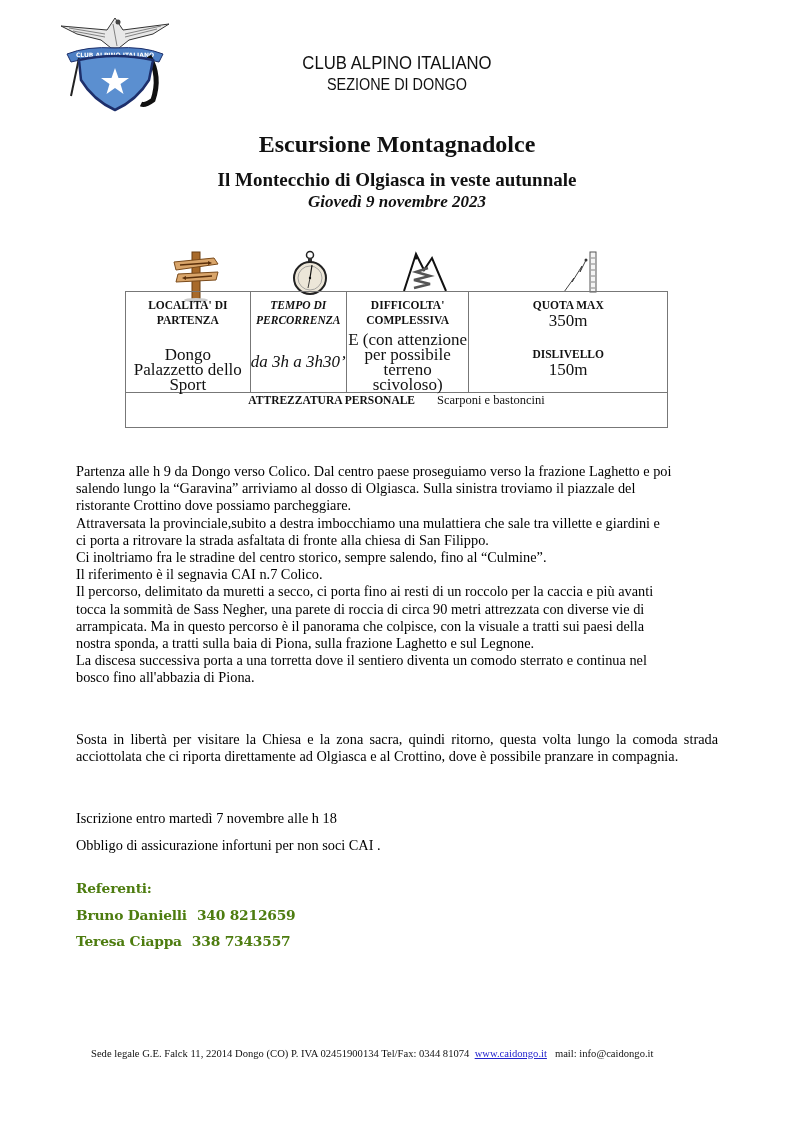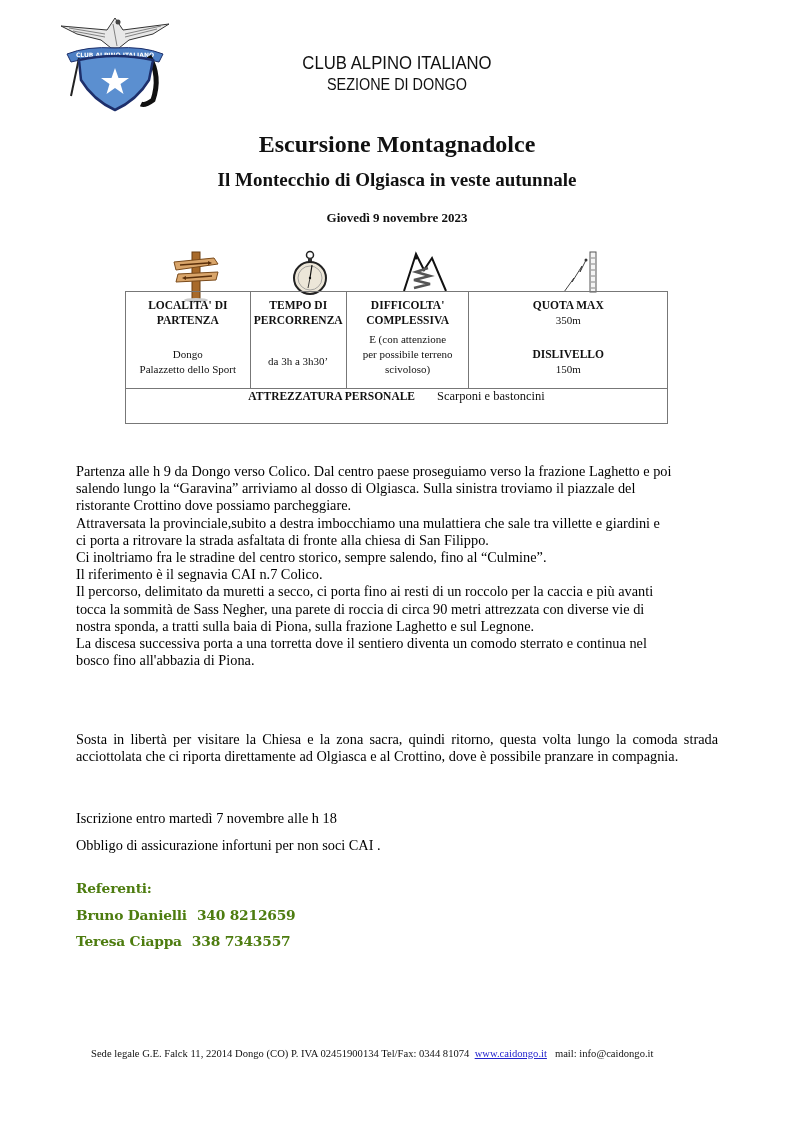--- a/index.html
+++ b/index.html
@@ -6,29 +6,29 @@
     body { width: 794px; height: 1123px; position: relative; overflow: hidden; color: #111; }
 
     .logo { position: absolute; left: 57px; top: 16px; width: 116px; height: 96px; }
     .org { position: absolute; left: 250px; top: 52px; width: 294px; text-align: center; font-family: "Liberation Sans", sans-serif; color: #111; }
     .org .name { font-size: 19px; line-height: 22px; transform: scaleX(0.88); display: block; }
     .org .section { font-size: 16px; line-height: 20px; transform: scaleX(0.9); display: block; margin-top: 1px; }
 
     .title { position: absolute; left: 0; width: 794px; text-align: center; font-family: "Liberation Serif", serif; font-weight: bold; }
     .t1 { top: 130px; font-size: 24px; line-height: 28px; }
     .t2 { top: 170px; font-size: 19px; line-height: 20px; }
-    .t3 { top: 208px; font-size: 13px; line-height: 20px; }
+    .t3 { top: 192px; font-size: 17px; line-height: 20px; font-style: italic; }
 
     .icon-box { position: absolute; }
 
     table.info { position: absolute; left: 125px; top: 291px; width: 543px; border-collapse: collapse; font-family: "Liberation Serif", serif; font-size: 12.5px; }
     table.info td { border: 1px solid #777; text-align: center; vertical-align: top; padding: 0; }
     .hd { font-weight: bold; font-size: 11.5px; line-height: 15px; display: block; }
-    .val { font-size: 11px; line-height: 15px; display: block; }
-    .c1 { width: 122px; } .c2 { width: 94px; } .c3 { width: 120px; } .c4 { width: 195px; }
+    .val { font-size: 17px; line-height: 15px; display: block; }
+    .c1 { width: 122px; } .c2 { width: 94px; font-style: italic; } .c3 { width: 120px; } .c4 { width: 195px; }
     .row1 td { height: 96px; }
     .row2 td { height: 34px; text-align: left; vertical-align: middle; padding-left: 6px; }
     .eq-label { font-weight: bold; font-size: 11.5px; }
     .eq-val { margin-left: 22px; font-size: 12.5px; }
 
     .body-text { position: absolute; left: 76px; width: 642px; font-family: "Liberation Serif", serif; font-size: 14.3px; line-height: 17.2px; color: #000000; }
     .body-text p { margin: 0; }
     .p1 { top: 463px; }
     .p2 { top: 731px; text-align: justify; }
     .p3 { top: 810px; }
@@ -178,20 +178,21 @@
 <div class="body-text p1">
   <p>Partenza alle h 9  da Dongo verso Colico. Dal centro paese proseguiamo verso la frazione Laghetto e poi</p>
   <p>salendo lungo la “Garavina” arriviamo al dosso di Olgiasca. Sulla sinistra troviamo il piazzale  del</p>
   <p>ristorante Crottino dove possiamo parcheggiare.</p>
   <p>Attraversata la provinciale,subito a destra  imbocchiamo una mulattiera che sale tra villette e giardini e</p>
   <p>ci porta a ritrovare la strada asfaltata di fronte alla chiesa di San Filippo.</p>
   <p>Ci inoltriamo fra le stradine del centro storico, sempre salendo, fino al “Culmine”.</p>
   <p>Il riferimento è il segnavia CAI n.7 Colico.</p>
   <p>Il percorso, delimitato da muretti a secco, ci porta fino ai resti di un roccolo per la caccia e più avanti</p>
   <p>tocca la sommità de Sass Negher, una parete di roccia di circa 90 metri attrezzata con diverse vie di</p>
+  <p>arrampicata. Ma in questo percorso è il panorama che colpisce, con la visuale a tratti sui paesi della</p>
   <p>nostra sponda, a tratti sulla baia di Piona, sulla frazione Laghetto e sul Legnone.</p>
   <p>La discesa successiva porta a una torretta dove il sentiero diventa un comodo sterrato e continua nel</p>
   <p>bosco fino all'abbazia di Piona.</p>
 </div>
 
 <div class="body-text p2">Sosta in libertà per visitare la Chiesa e la zona sacra, quindi ritorno, questa volta lungo la comoda strada acciottolata che ci riporta direttamente ad Olgiasca e al Crottino, dove è possibile pranzare in compagnia.</div>
 <div class="body-text p3">Iscrizione entro martedì 7 novembre alle h 18</div>
 <div class="body-text p4">Obbligo di assicurazione infortuni  per non soci CAI .</div>
 
 <div class="ref ref1">Referenti:</div>

